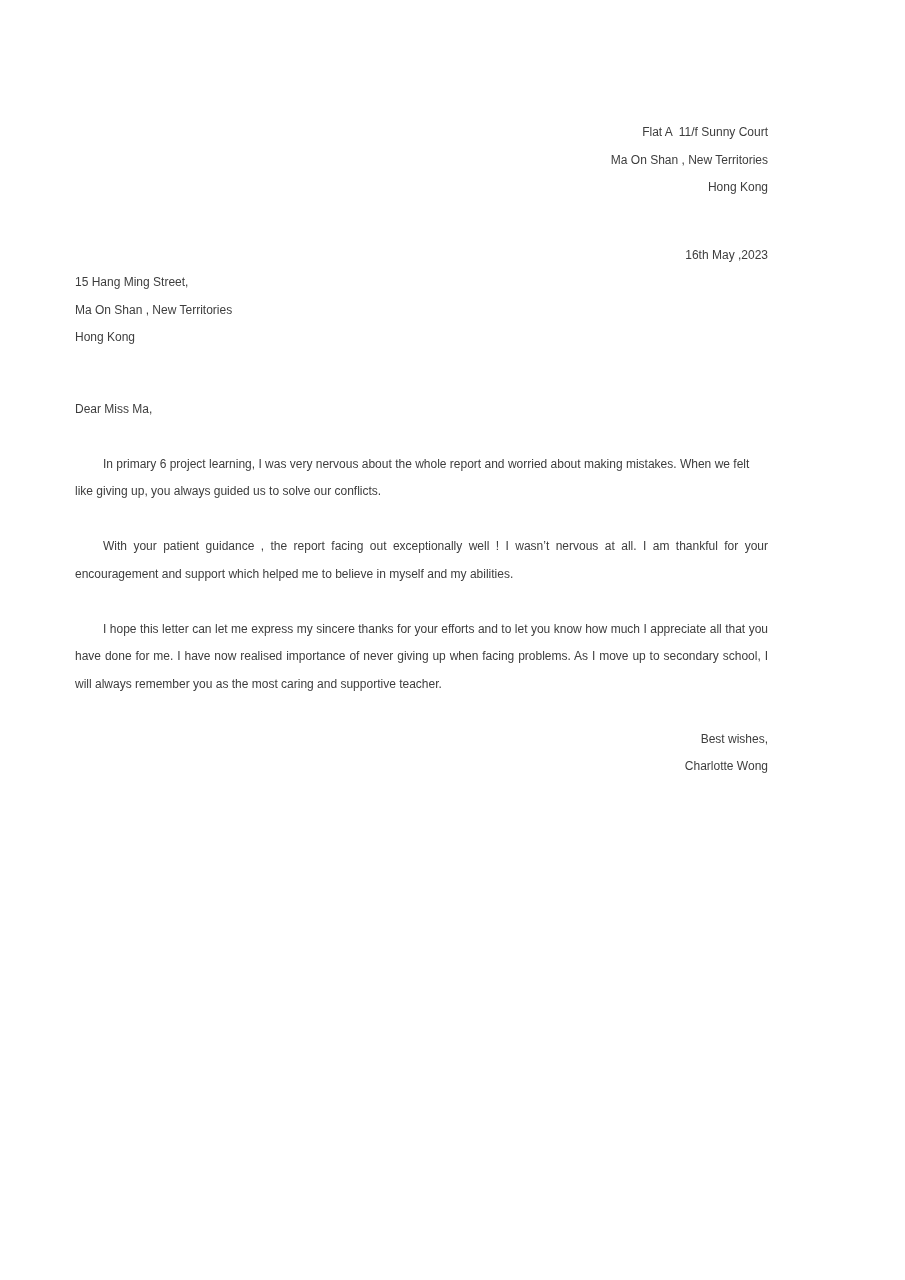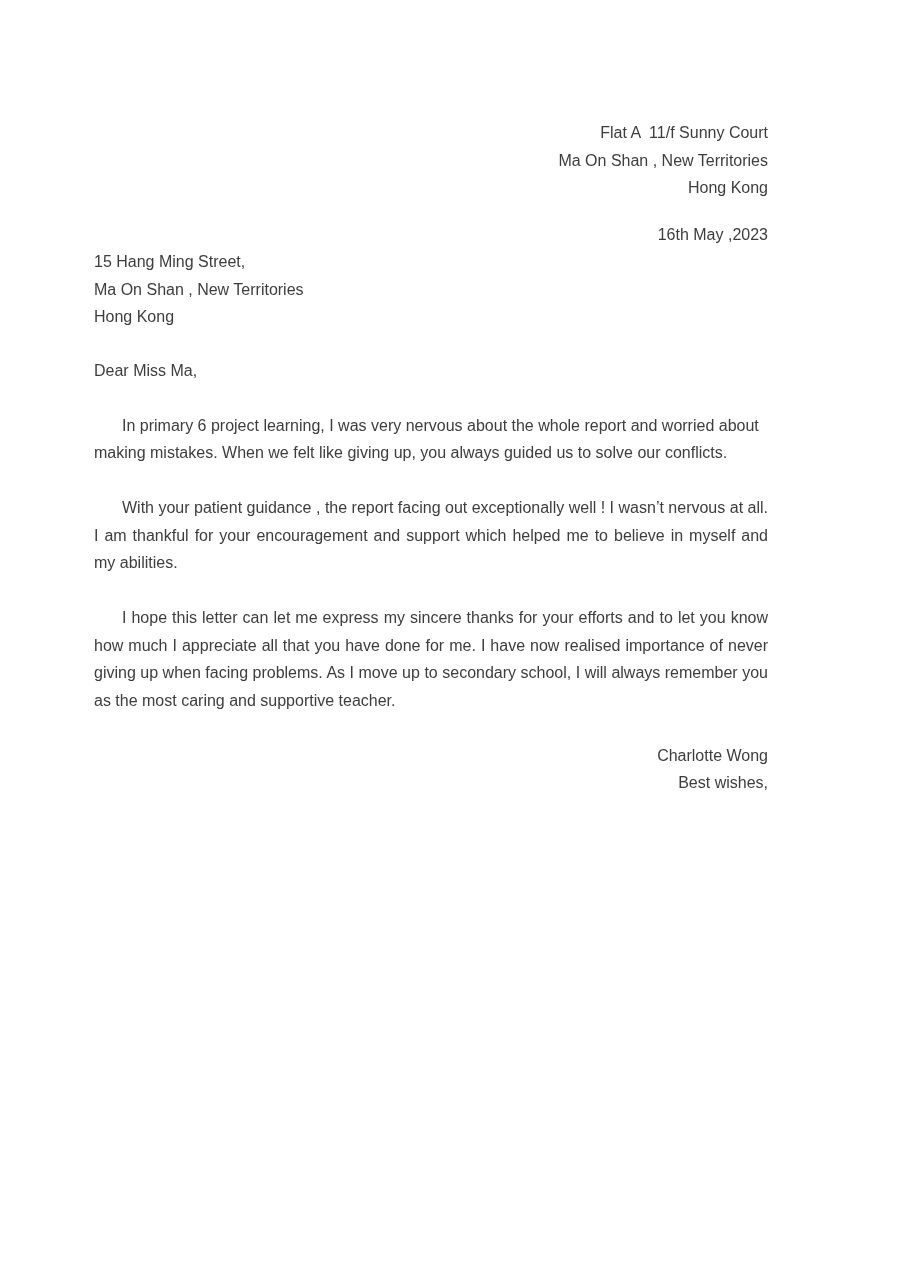--- a/index.html
+++ b/index.html
@@ -7,42 +7,42 @@
     padding: 0;
     background: #ffffff;
   }
   .page {
     position: relative;
     width: 905px;
     height: 1280px;
     margin: 0 auto;
     background: #ffffff;
     box-sizing: border-box;
-    padding: 119px 137px 0 94px;
+    padding: 119px 137px 0 75px;
     font-family: "Liberation Sans", "DejaVu Sans", sans-serif;
-    font-size: 16px;
+    font-size: 12px;
     line-height: 27.5px;
     color: #3d3d3d;
     overflow: hidden;
   }
   .address-line {
     white-space: pre-wrap; 
   }
   .sender-block {
     text-align: right;
   }
   .date-line {
     text-align: right;
-    margin-top: 19px;
+    margin-top: 40px;
   }
   .recipient-block {
     text-align: left;
   }
   .salutation {
-    margin-top: 26px;
+    margin-top: 44px;
   }
   p.body-para {
     margin: 27.5px 0 0 0;
     text-indent: 28px;
     text-align: left;
   }
   p.body-para.justified {
     text-align: justify;
   }
   .closing-block {
@@ -72,17 +72,17 @@
   <div class="salutation">Dear Miss Ma,</div>
 
 
   <p class="body-para">In primary 6 project learning, I was very nervous about the whole report and worried about making mistakes. When we felt like giving up, you always guided us to solve our conflicts.</p>
 
   <p class="body-para justified">With your patient guidance , the report facing out exceptionally well ! I wasn’t nervous at all. I am thankful for your encouragement and support which helped me to believe in myself and my abilities.</p>
 
   <p class="body-para justified">I hope this letter can let me express my sincere thanks for your efforts and to let you know how much I appreciate all that you have done for me. I have now realised importance of never giving up when facing problems. As I move up to secondary school, I will always remember you as the most caring and supportive teacher.</p>
 
   <div class="closing-block">
+    <div>Best wishes,</div>
     <div>Charlotte Wong</div>
-    <div>Best wishes,</div>
   </div>
 
 </div>
 
 </body></html>

